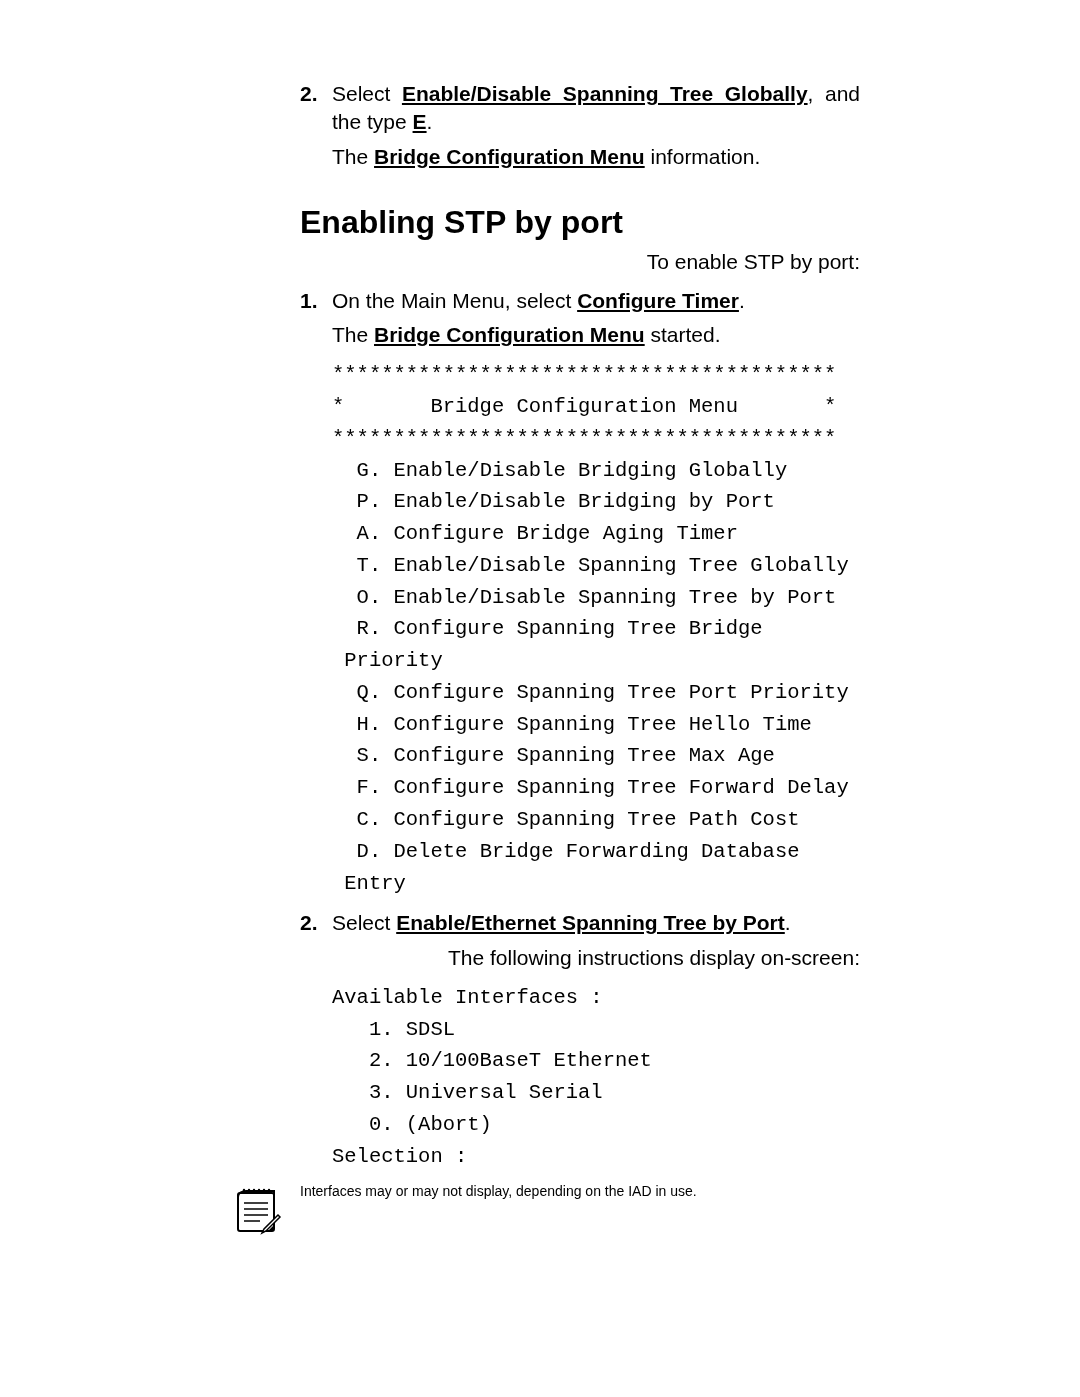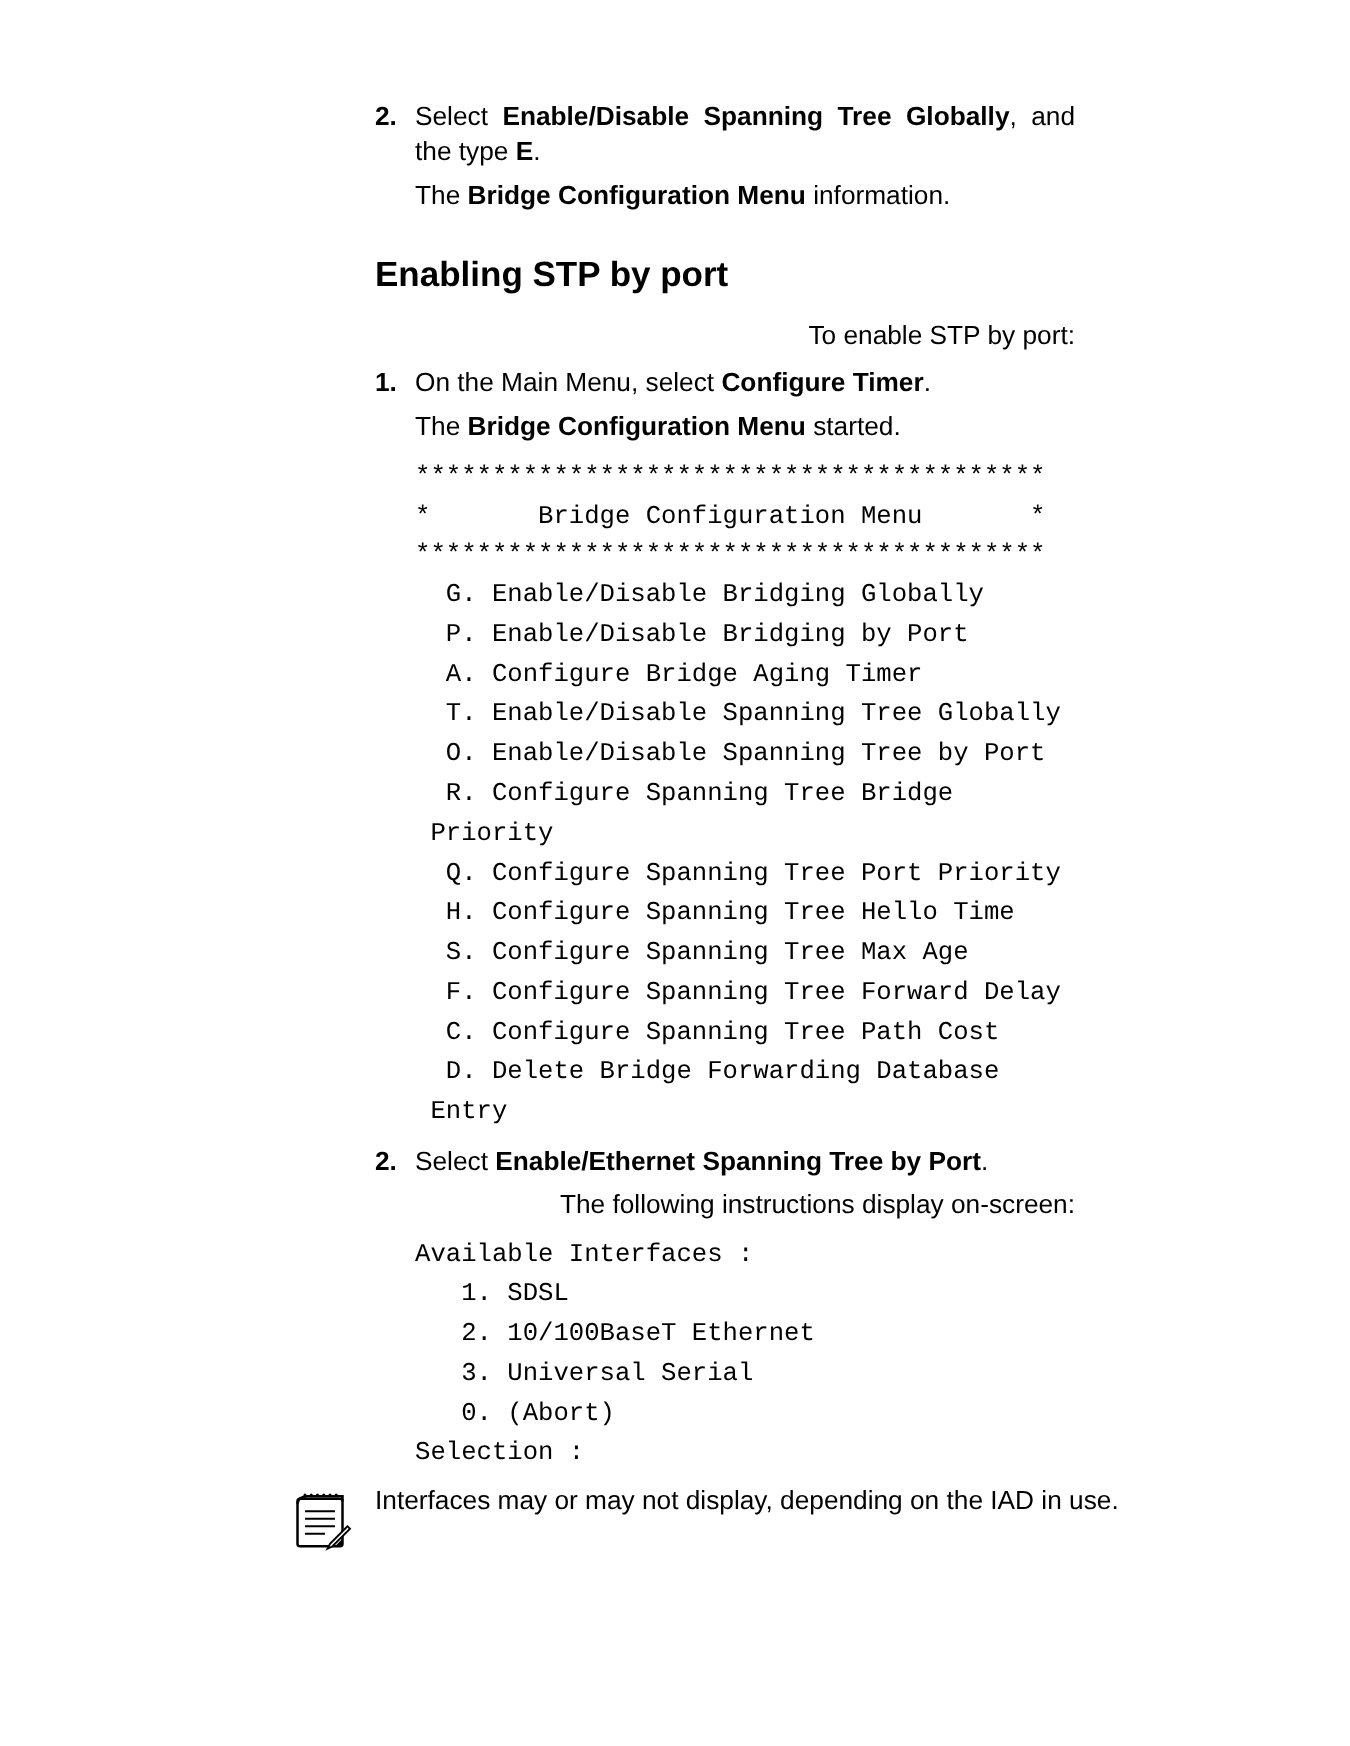--- a/index.html
+++ b/index.html
@@ -34,57 +34,57 @@
     text-align: justify;
   }
   .para {
     margin-left: 32px;
     margin-top: 6px;
     margin-bottom: 6px;
     text-align: justify;
   }
   .heading {
     font-weight: bold;
-    font-size: 28px;
+    font-size: 32px;
     margin-top: 30px;
-    margin-bottom: 16px;
+    margin-bottom: 4px;
     margin-left: 0;
   }
   .intro {
     margin-left: 0;
     margin-top: 4px;
     margin-bottom: 10px;
     text-align: right;
   }
   .mono-block {
     font-family: "Courier New", Courier, monospace;
     font-size: 20.5px;
     white-space: pre-wrap;
     line-height: 1.55;
     margin-left: 32px;
     margin-top: 10px;
     margin-bottom: 10px;
   }
   .mono-left {
     margin-left: 32px;
   }
-  .b { font-weight: bold; }
+  .b { font-weight: bold; text-decoration: underline; }
   .note-row {
     display: flex;
     align-items: flex-start;
     margin-top: 8px;
   }
   .note-icon {
     width: 60px;
     margin-left: 110px;
     flex-shrink: 0;
   }
   .note-text {
     flex: 1;
-    font-size: 21px;
+    font-size: 14px;
     text-align: justify;
     padding-right: 0;
   }
   .content-inner {
      width: 560px;
   }
 </style>
 </head>
 <body>
 

